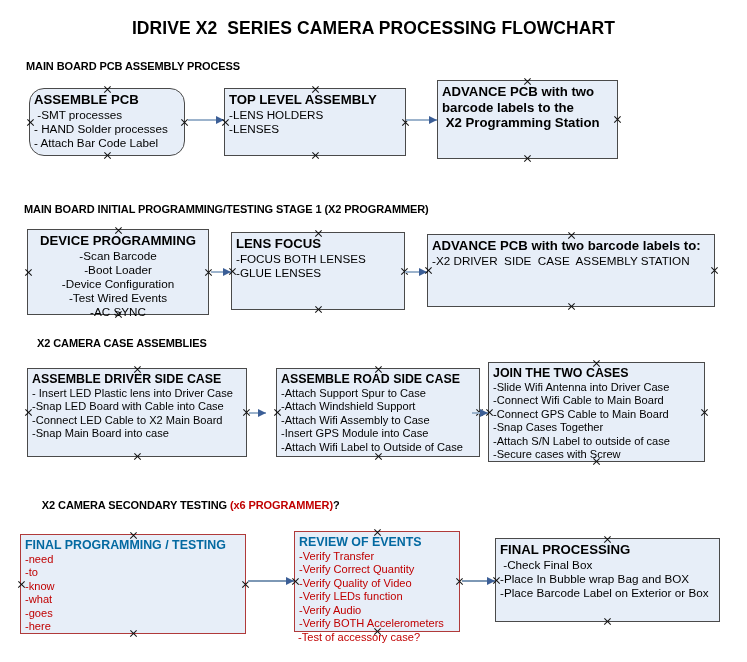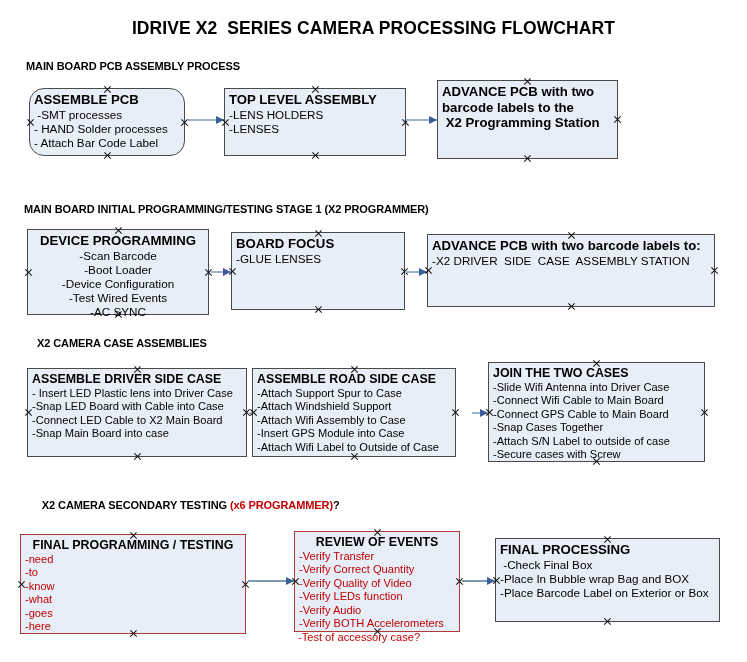--- a/index.html
+++ b/index.html
@@ -68,21 +68,21 @@
     display: block;
   }
   
   .node.sm .n-title { font-size: 12.4px; line-height: 14.5px; }
   .node.sm .n-line  { font-size: 11.1px; line-height: 13.6px; }
 
   .node.red {
     border-color: #b03a3a;
     color: #c00000;
   }
-  .node.red .n-title { color: #000000; text-align: center; }
+  .node.red .n-title { color: #0369a1; }
   .node.red .n-line  { color: #c00000; }
 
   
   .node .n-line.overflow {
     position: absolute;
     left: 3px;
     bottom: -14px;
   }
 
   
@@ -196,21 +196,22 @@
     <span class="handle h-left"></span>
     <span class="handle h-right"></span>
   </div>
 
   <div class="connector" style="left:211px; top:267px; width:20px;">
     <span class="c-line"></span>
     <span class="c-head"></span>
   </div>
 
   <div class="node" style="left:231px; top:232px; width:174px; height:78px;">
-    <span class="n-title">BOARD FOCUS</span>
+    <span class="n-title">LENS FOCUS</span>
+    <span class="n-line">-FOCUS BOTH LENSES</span>
     <span class="n-line">-GLUE LENSES</span>
     <span class="handle h-top"></span>
     <span class="handle h-bottom"></span>
     <span class="handle h-left"></span>
     <span class="handle h-right"></span>
   </div>
 
   <div class="connector" style="left:405px; top:267px; width:22px;">
     <span class="c-line"></span>
     <span class="c-head"></span>
@@ -237,21 +238,21 @@
     <span class="handle h-bottom"></span>
     <span class="handle h-left"></span>
     <span class="handle h-right"></span>
   </div>
 
   <div class="connector" style="left:249px; top:408px; width:17px;">
     <span class="c-line"></span>
     <span class="c-head"></span>
   </div>
 
-  <div class="node sm" style="left:252px; top:368px; width:204px; height:89px;">
+  <div class="node sm" style="left:276px; top:368px; width:204px; height:89px;">
     <span class="n-title">ASSEMBLE ROAD SIDE CASE</span>
     <span class="n-line">-Attach Support Spur to Case</span>
     <span class="n-line">-Attach Windshield Support</span>
     <span class="n-line">-Attach Wifi Assembly to Case</span>
     <span class="n-line">-Insert GPS Module into Case</span>
     <span class="n-line">-Attach Wifi Label to Outside of Case</span>
     <span class="handle h-top"></span>
     <span class="handle h-bottom"></span>
     <span class="handle h-left"></span>
     <span class="handle h-right"></span>

